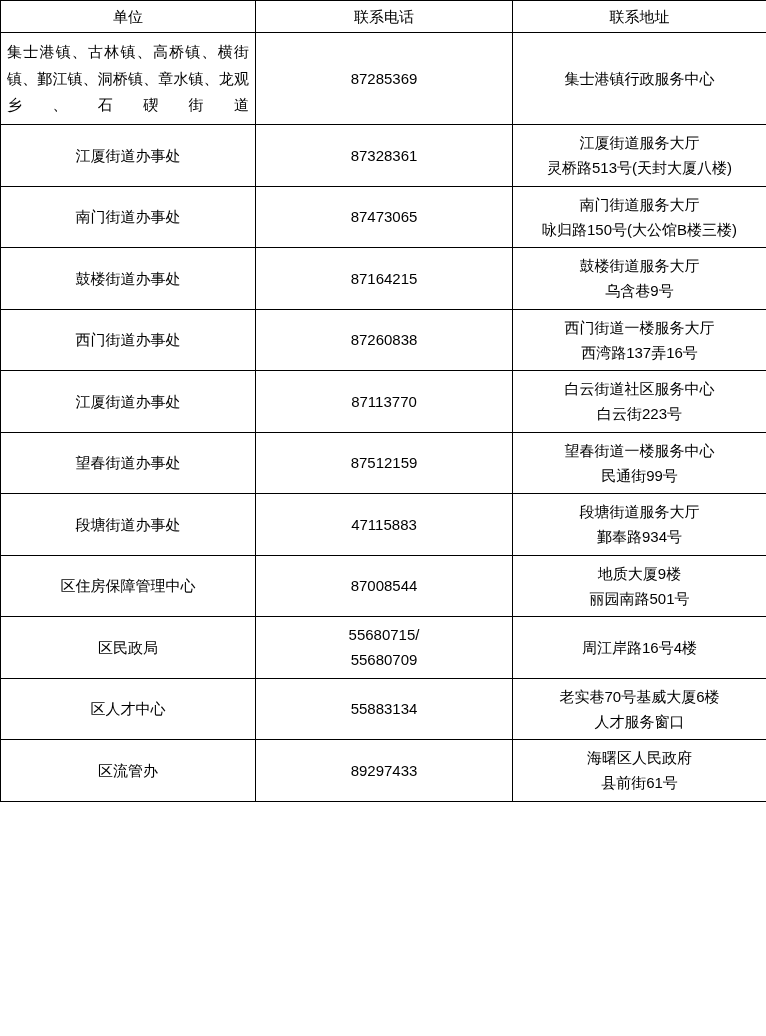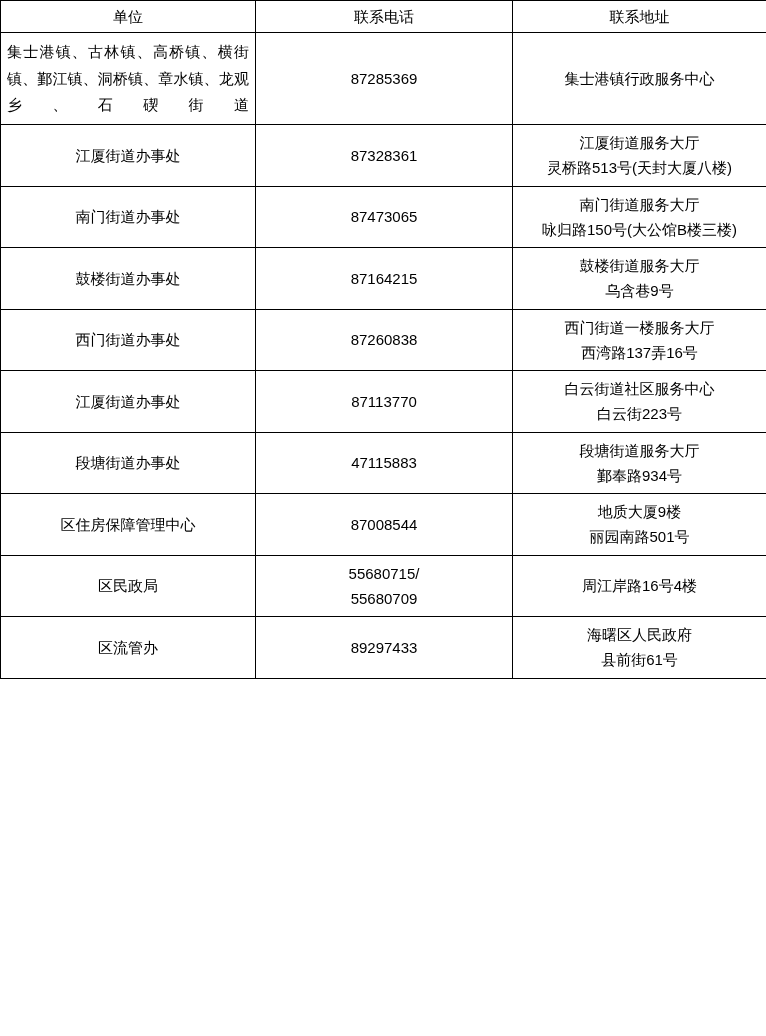--- a/index.html
+++ b/index.html
@@ -185,20 +185,38 @@
           <td>
             <span class="cell-lines">
               <span class="line">白云街道社区服务中心</span>
               <span class="line">白云街223号</span>
             </span>
           </td>
         </tr>
         <tr>
           <td class="unit-cell">
             <span class="cell-lines">
+              <span class="line">望春街道办事处</span>
+            </span>
+          </td>
+          <td>
+            <span class="cell-lines">
+              <span class="line">87512159</span>
+            </span>
+          </td>
+          <td>
+            <span class="cell-lines">
+              <span class="line">望春街道一楼服务中心</span>
+              <span class="line">民通街99号</span>
+            </span>
+          </td>
+        </tr>
+        <tr>
+          <td class="unit-cell">
+            <span class="cell-lines">
               <span class="line">段塘街道办事处</span>
             </span>
           </td>
           <td>
             <span class="cell-lines">
               <span class="line">47115883</span>
             </span>
           </td>
           <td>
             <span class="cell-lines">
@@ -233,20 +251,38 @@
           </td>
           <td>
             <span class="cell-lines">
               <span class="line">55680715/</span>
               <span class="line">55680709</span>
             </span>
           </td>
           <td>
             <span class="cell-lines">
               <span class="line">周江岸路16号4楼</span>
+            </span>
+          </td>
+        </tr>
+        <tr>
+          <td class="unit-cell">
+            <span class="cell-lines">
+              <span class="line">区人才中心</span>
+            </span>
+          </td>
+          <td>
+            <span class="cell-lines">
+              <span class="line">55883134</span>
+            </span>
+          </td>
+          <td>
+            <span class="cell-lines">
+              <span class="line">老实巷70号基威大厦6楼</span>
+              <span class="line">人才服务窗口</span>
             </span>
           </td>
         </tr>
         <tr>
           <td class="unit-cell">
             <span class="cell-lines">
               <span class="line">区流管办</span>
             </span>
           </td>
           <td>

